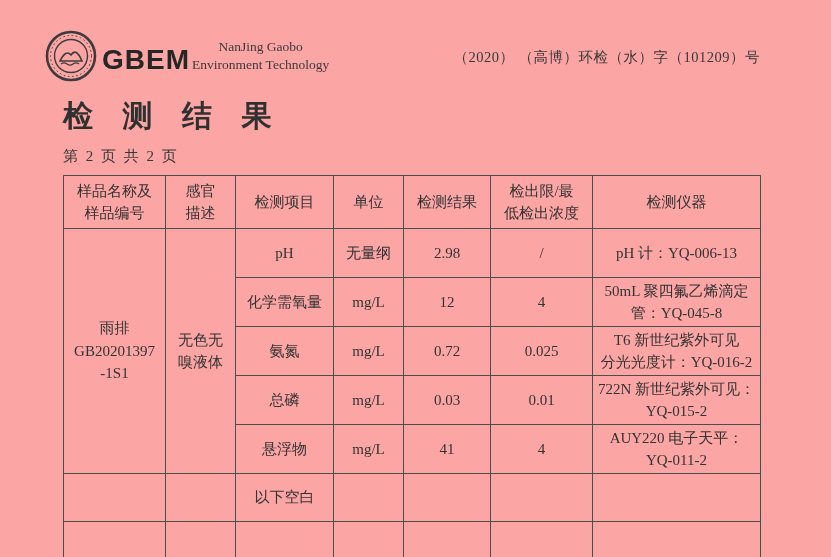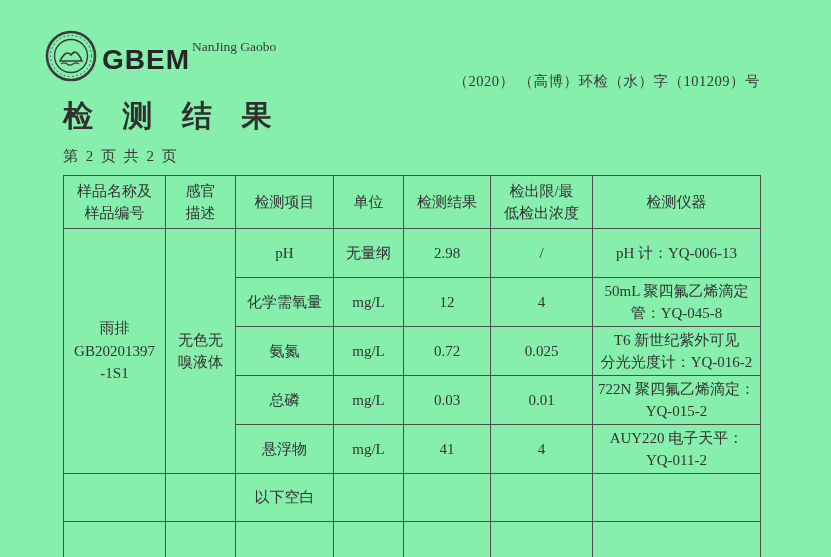--- a/index.html
+++ b/index.html
@@ -11,21 +11,21 @@
     height: 557px;
     overflow: hidden;
     position: relative;
     background: #ffffff;
     font-family: "Liberation Serif", "DejaVu Serif", serif;
     color: #333333;
   }
   .page {
     position: absolute;
     inset: 0;
-    background: #86efac;
+    background: #fca5a5;
   }
   
   .seal {
     position: absolute;
     top: 30px;
     left: 45px;
     width: 52px;
     height: 52px;
   }
   .logo-text {
@@ -48,21 +48,20 @@
     text-align: center;
   }
   .report-no {
     position: absolute;
     top: 48px;
     right: 71px;
     font-size: 14.5px;
     letter-spacing: 0.5px;
     white-space: nowrap;
     color: #383838;
-    margin-top: 24px;
   }
   
   .title {
     position: absolute;
     top: 96px;
     left: 63px;
     width: 697px;
     text-align: left;
     font-size: 30px;
     font-weight: 600;
@@ -119,20 +118,21 @@
     <circle cx="26" cy="26" r="20.5" fill="none" stroke="#3c3c3c" stroke-width="1" stroke-dasharray="1.6 2.6"></circle>
     <circle cx="26" cy="26" r="16.5" fill="none" stroke="#3c3c3c" stroke-width="1.4"></circle>
     <path d="M15 31 Q21 19 26 25 Q31 17 37 31 Z" fill="none" stroke="#3c3c3c" stroke-width="1.6"></path>
     <path d="M16 34 q3 -2.4 6 0 q3 2.4 6 0 q3 -2.4 6 0" fill="none" stroke="#3c3c3c" stroke-width="1.3"></path>
   </svg>
 
   <div class="logo-text">GBEM</div>
 
   <div class="company">
     <span class="line">NanJing Gaobo</span>
+    <span class="line">Environment Technology</span>
   </div>
 
   <div class="report-no">（2020） （高博）环检（水）字（101209）号</div>
 
   <div class="title">检 测 结 果</div>
 
   <div class="page-info">第 2 页 共 2 页</div>
 
   <table class="results">
     <colgroup>
@@ -205,21 +205,21 @@
           <span class="line">分光光度计：YQ-016-2</span>
         </td>
       </tr>
 
       <tr class="data-row">
         <td>总磷</td>
         <td>mg/L</td>
         <td>0.03</td>
         <td>0.01</td>
         <td>
-          <span class="line">722N 聚四氟乙烯滴定：</span>
+          <span class="line">722N 新世纪紫外可见：</span>
           <span class="line">YQ-015-2</span>
         </td>
       </tr>
 
       <tr class="data-row">
         <td>悬浮物</td>
         <td>mg/L</td>
         <td>41</td>
         <td>4</td>
         <td>

